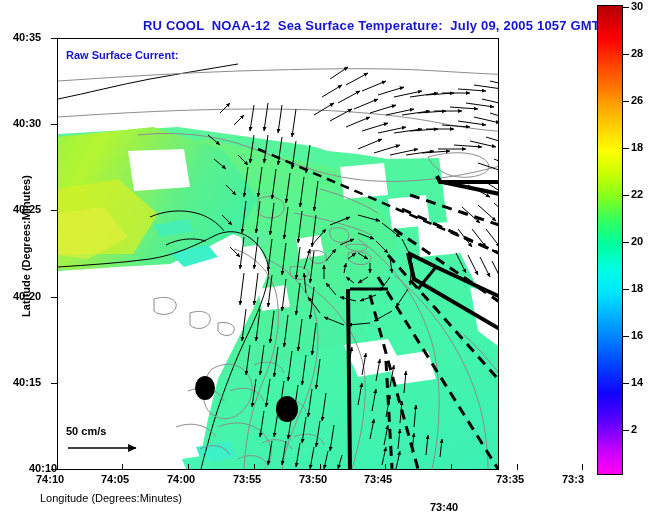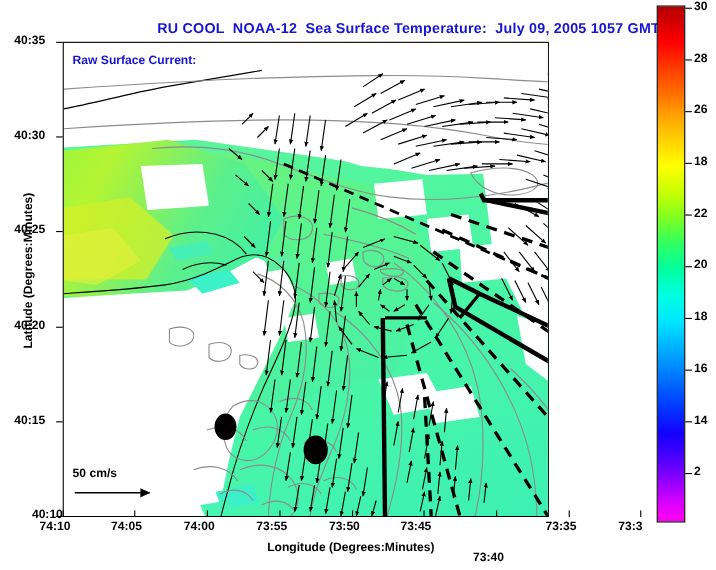--- a/index.html
+++ b/index.html
@@ -25,22 +25,22 @@
 
   
   #scalewrap{position:absolute;left:8px;top:386px;}
   #scaletxt{font-size:11px;font-weight:bold;color:#000;white-space:pre;}
   #scalearrow{margin-top:4px;}
 
   
   .tick{position:absolute;background:#000;}
   .tl{position:absolute;font-size:11px;font-weight:bold;color:#000;white-space:pre;text-align:center;}
 
-  #xlab{position:absolute;left:56px;top:492px;width:526px;text-align:center;
-        font-size:11px;font-weight:bold;color:#000;white-space:pre;}
+  #xlab{position:absolute;left:40px;top:492px;width:526px;text-align:left;
+        font-size:11px;font-weight:normal;color:#000;white-space:pre;}
   #ylab{position:absolute;left:-64px;top:240px;width:180px;text-align:center;
         font-size:11px;font-weight:bold;color:#000;white-space:pre;
         transform:rotate(-90deg);transform-origin:50% 50%;}
 
   
   #cbar{position:absolute;left:597px;top:5px;width:26px;height:470px;
         border:1px solid #000;box-sizing:border-box;
         background:linear-gradient(to top,
           #ff00f0 0%, #d400ff 4%, #9000ff 8%, #5000ff 12%,
           #1400ff 17%, #0040ff 23%, #0080ff 29%, #00b4ff 34%,

